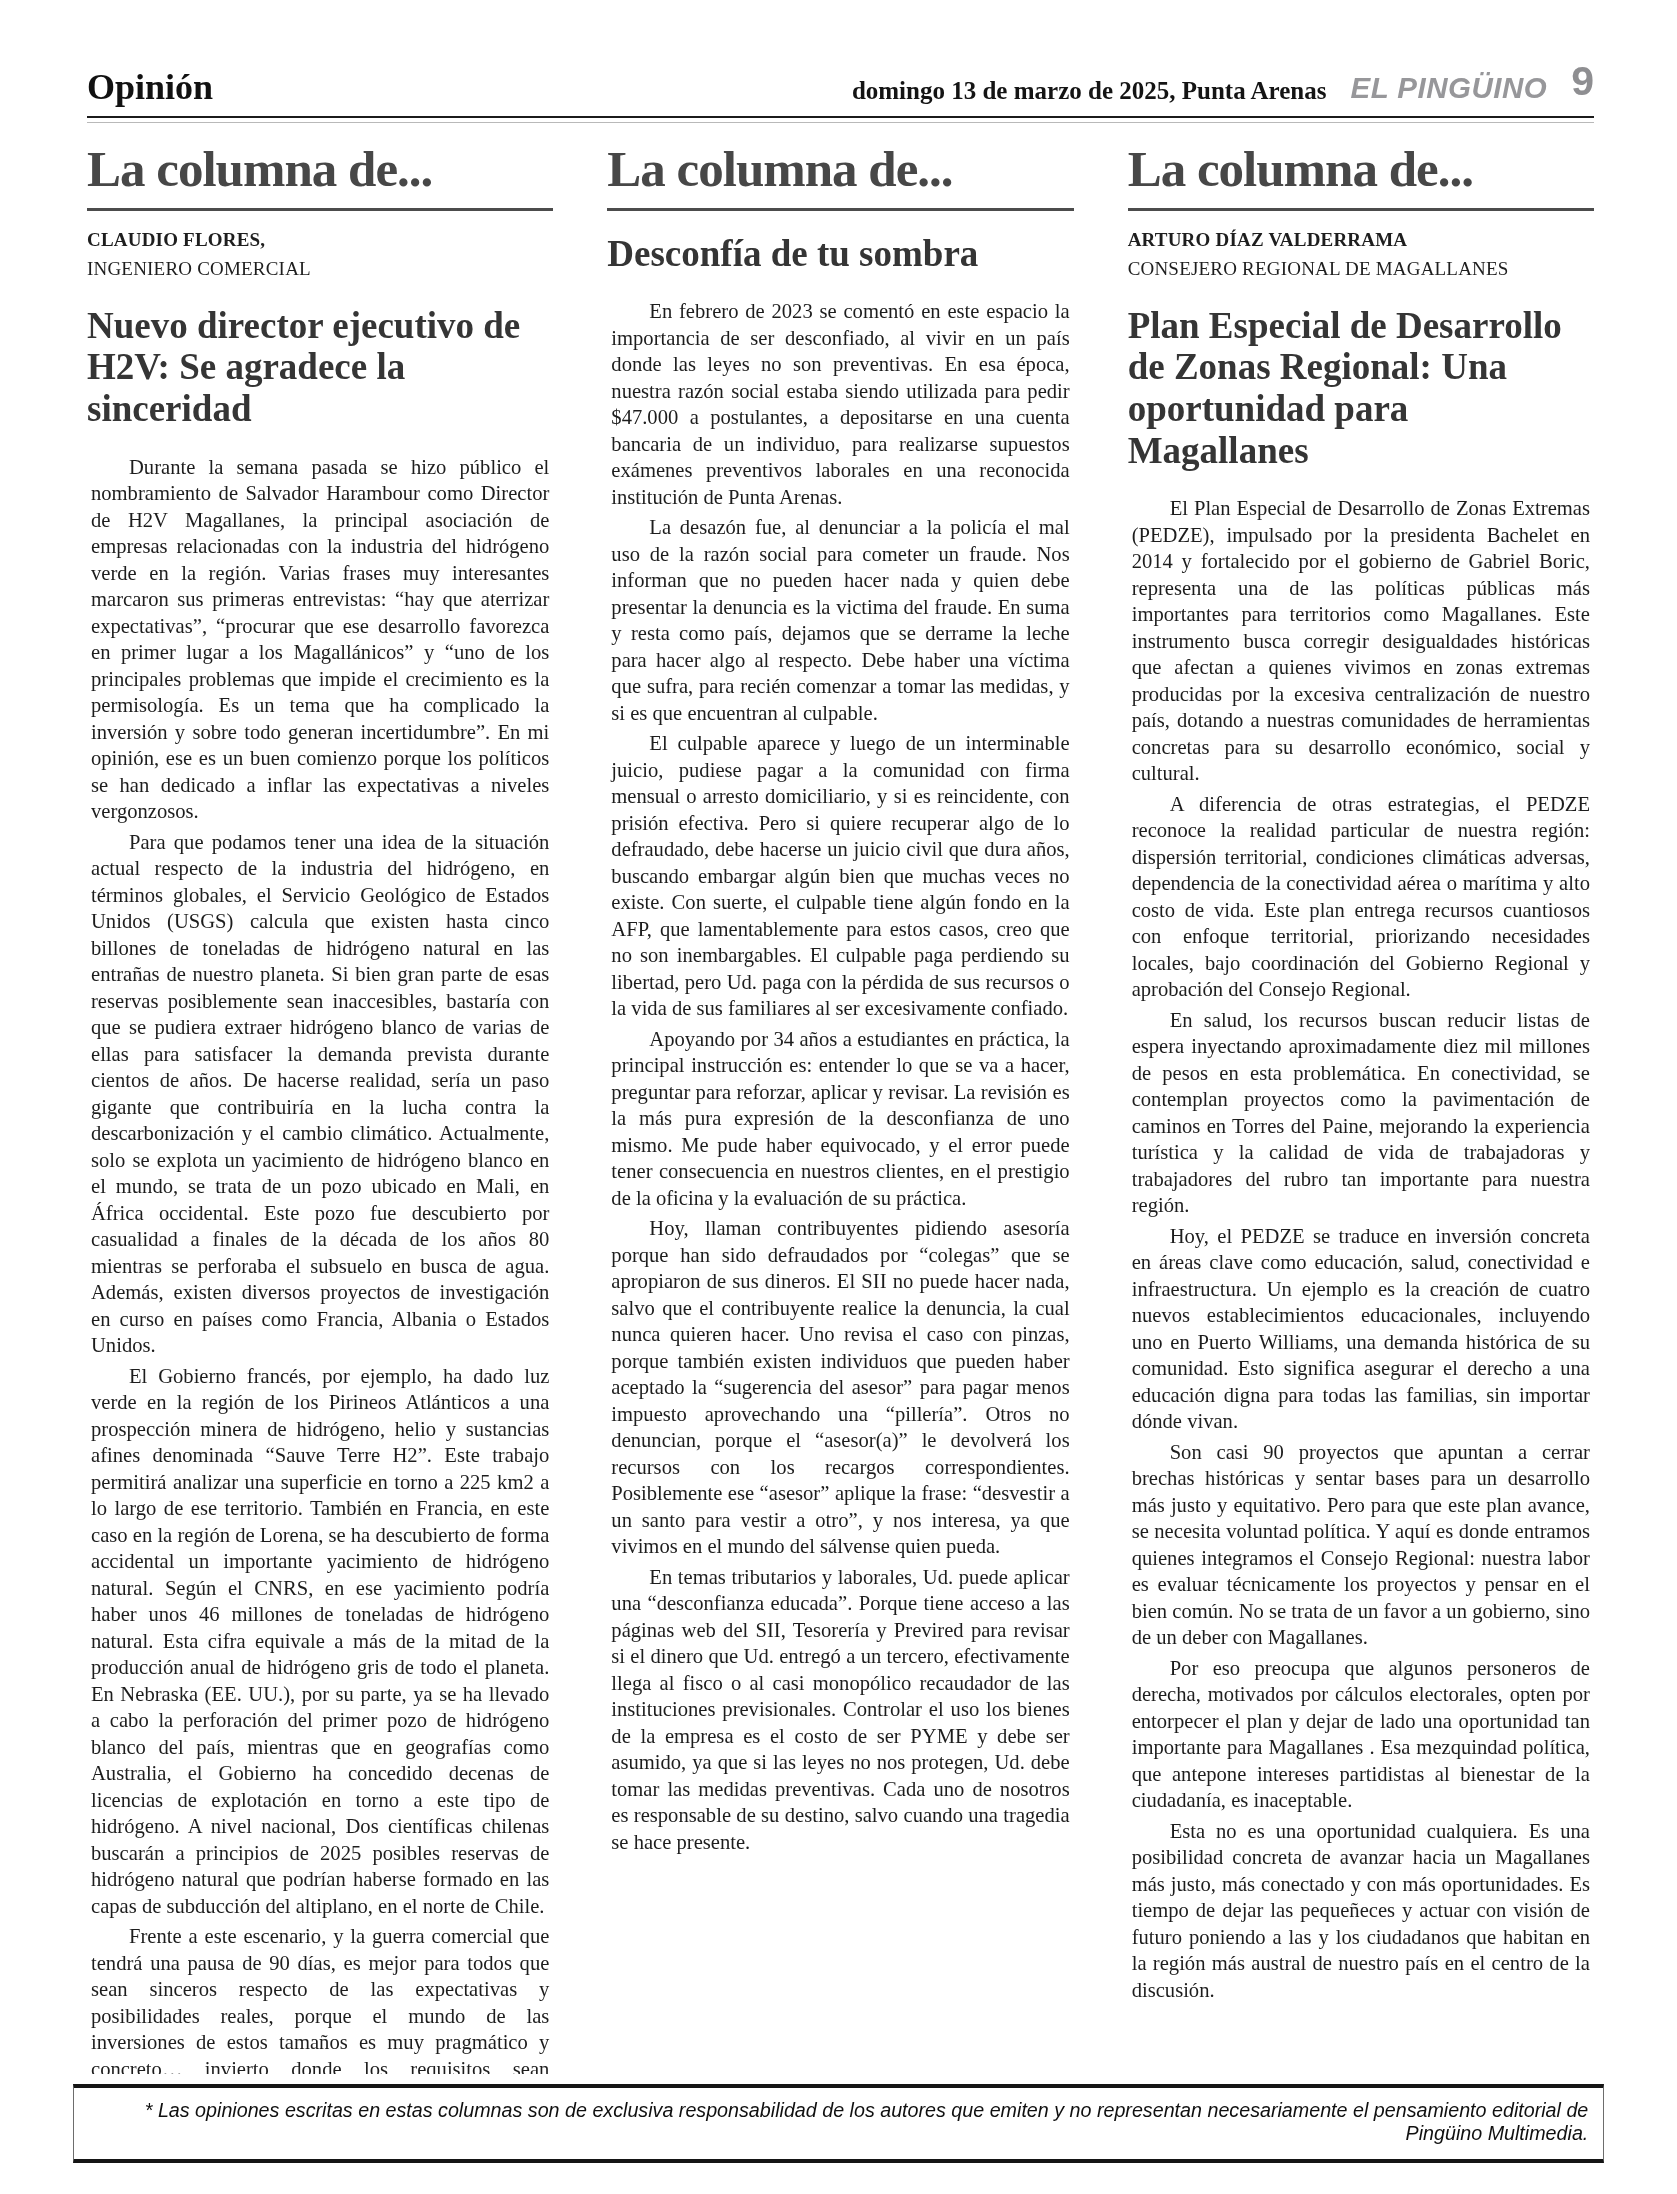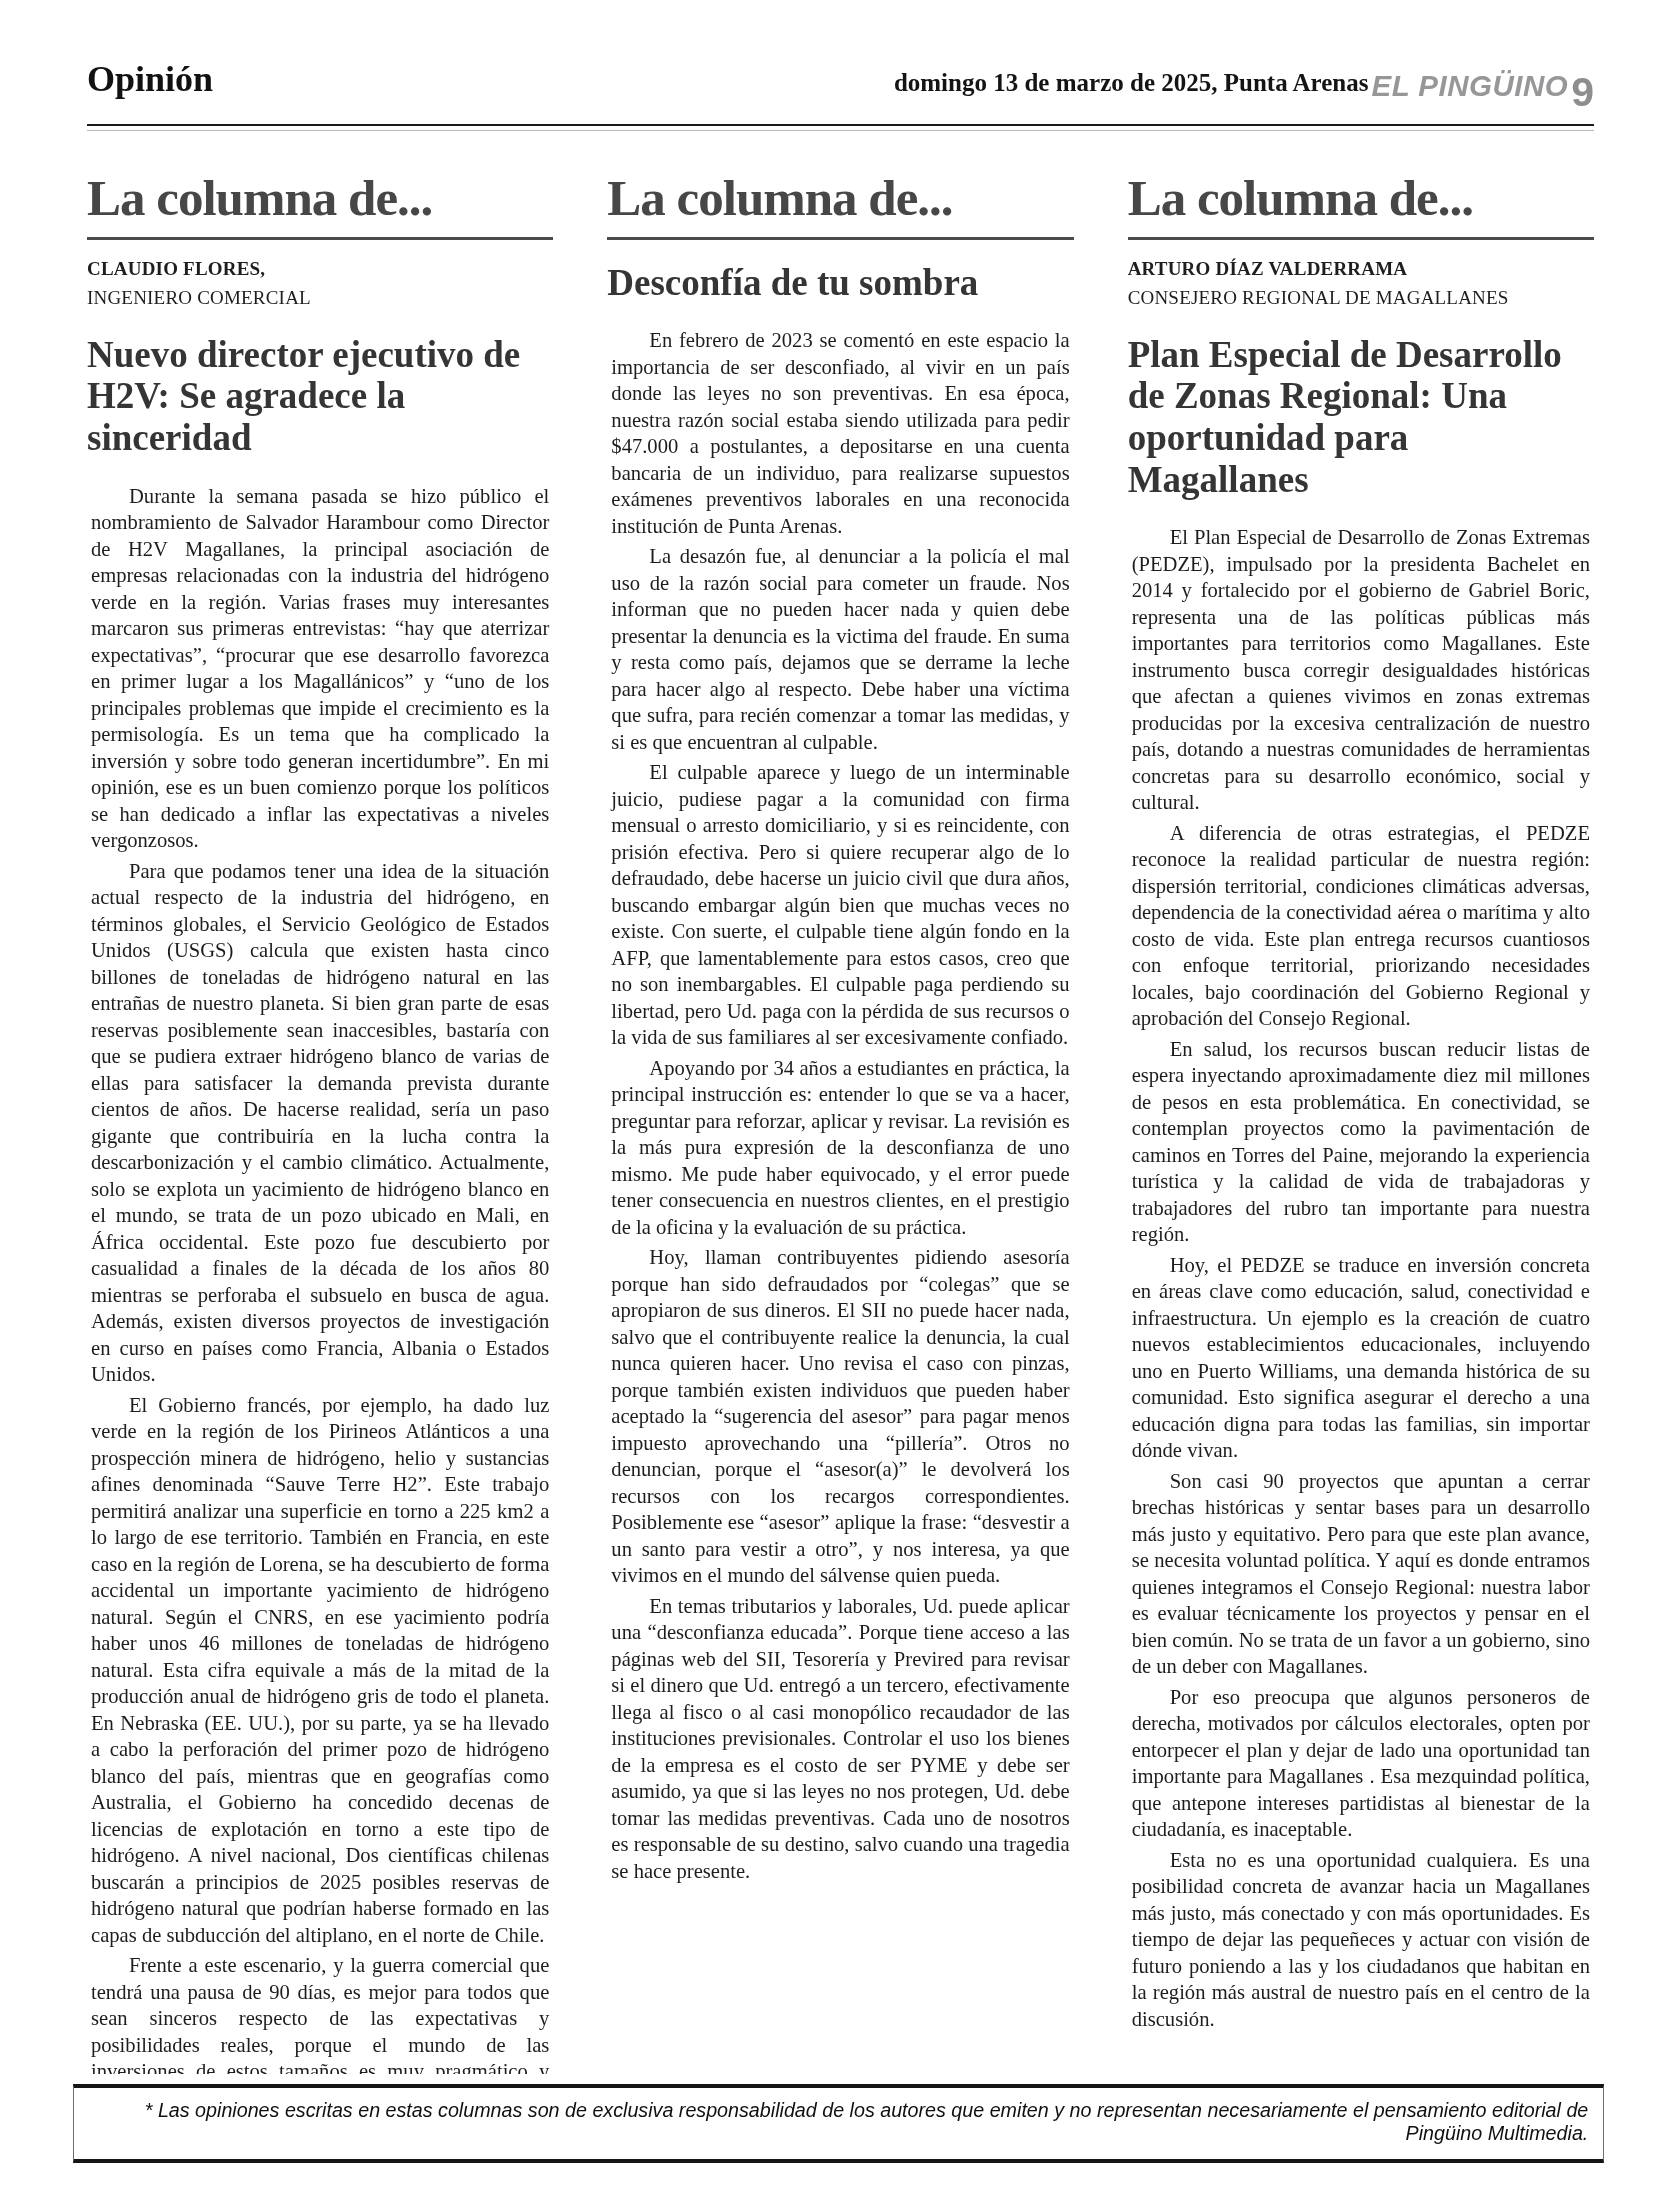--- a/index.html
+++ b/index.html
@@ -7,35 +7,35 @@
     position:relative;
     width:1677px;height:2194px;
     background:#ffffff;
     font-family:"Liberation Serif",serif;
     overflow:hidden;
   }
   
   .header{position:absolute;left:87px;right:83px;top:58px;}
   .header-row{display:flex;justify-content:space-between;align-items:baseline;}
   .section-title{font-size:36px;font-weight:bold;color:#111;letter-spacing:0;}
-  .header-right{display:flex;align-items:flex-start;gap:3px;white-space:nowrap;}
+  .header-right{display:flex;align-items:flex-end;gap:24px;white-space:nowrap;}
   .dateline{font-size:25px;font-weight:bold;color:#141414;}
   .brand{font-family:"Liberation Sans",sans-serif;font-style:italic;font-weight:bold;
          font-size:29.5px;color:#97979a;letter-spacing:0.5px;}
   .page-number{font-family:"Liberation Sans",sans-serif;font-weight:bold;
                font-size:41px;color:#8e8e91;}
   .header-rule{border-top:2.5px solid #1b1b1b;margin-top:7.9px;}
   .header-rule2{border-top:1.5px solid #b9b9b9;margin-top:3.9px;}
   
   .columns{
     position:absolute;left:87px;right:83px;top:143px;height:1931px;
     display:flex;gap:54px;overflow:hidden;
   }
   .column{flex:1 1 0;min-width:0;}
-  .kicker{font-size:51px;font-weight:bold;color:#474747;letter-spacing:-1px;line-height:1.05;margin-top:29px;}
+  .kicker{font-size:51px;font-weight:bold;color:#474747;letter-spacing:-1px;line-height:1.05;}
   .kicker-rule{border-top:3.9px solid #4c4c4c;margin:11.8px 0 14.7px 0;}
   .byline{line-height:1.5;}
   .author{font-size:19px;font-weight:bold;color:#1e1e1e;letter-spacing:0.2px;}
   .role{font-size:19px;color:#1e1e1e;letter-spacing:0.2px;}
   .headline{margin-top:21.6px;font-size:37px;font-weight:bold;color:#353535;line-height:1.13;}
   .body{margin-top:23.6px;font-size:20.6px;line-height:26.5px;text-align:justify;color:#1d1d1d;}
   .body p{margin:4px;text-indent:38px;}
   
   .footer{
     position:absolute;left:73px;right:73px;top:2084px;

